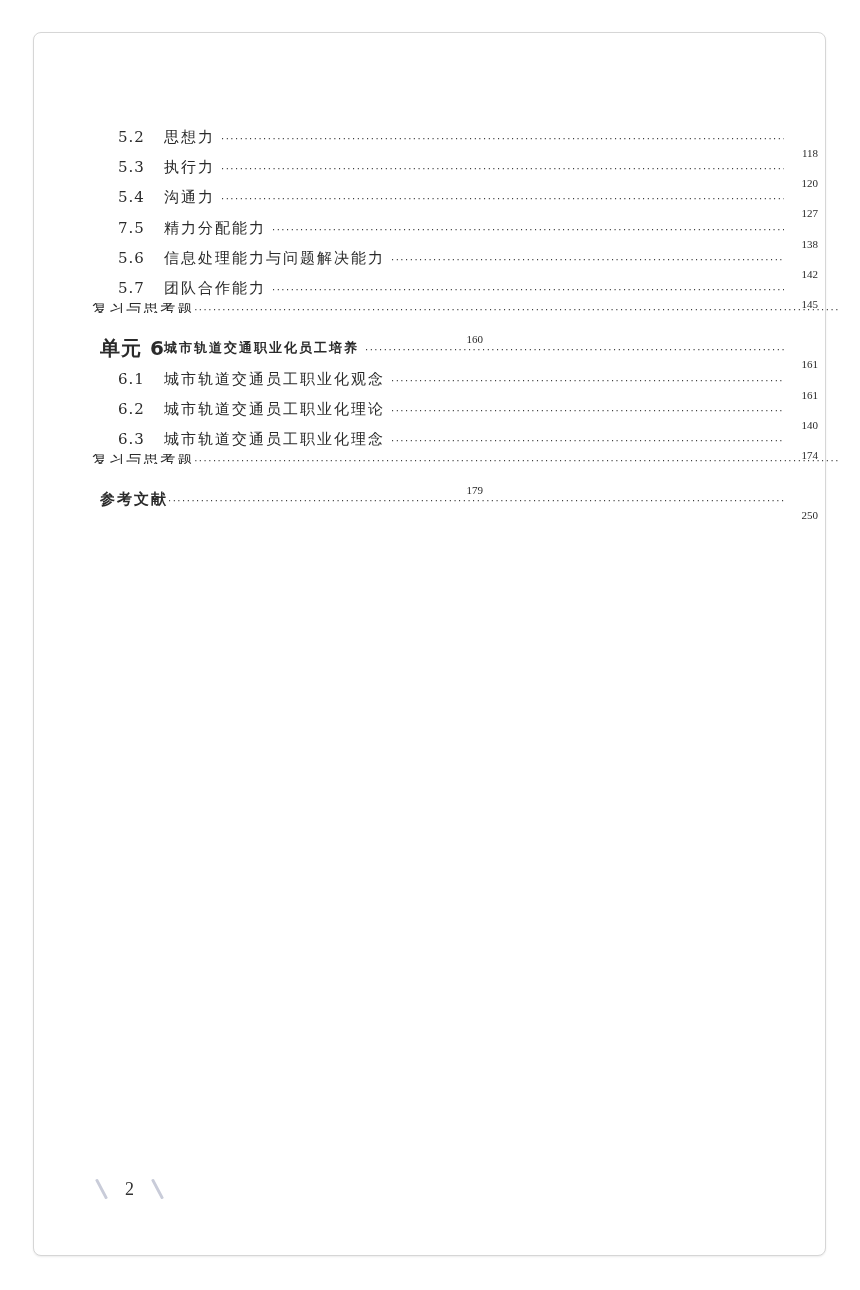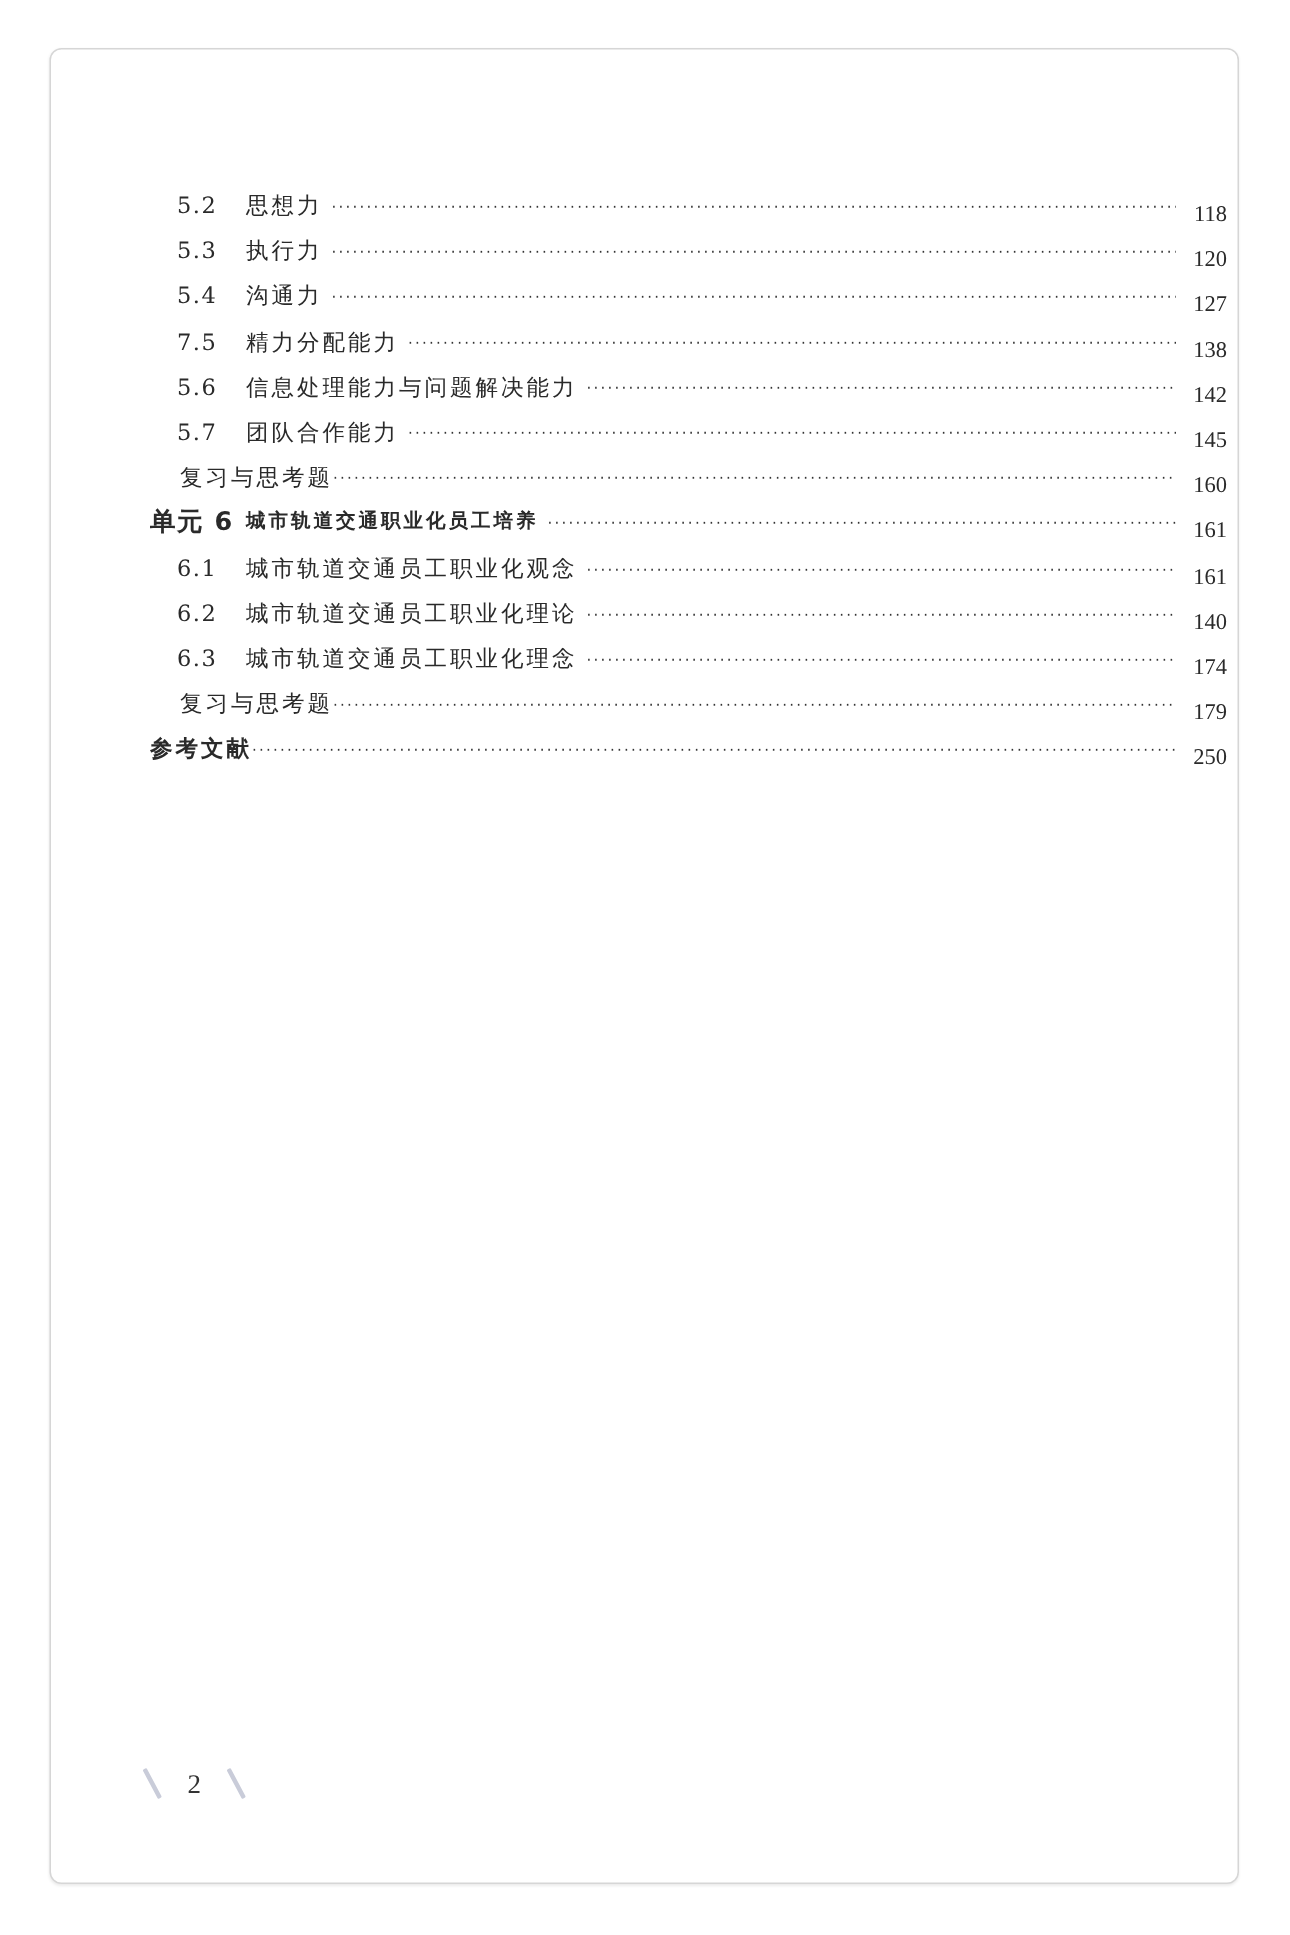--- a/index.html
+++ b/index.html
@@ -68,34 +68,34 @@
       font-family: "DejaVu Sans", sans-serif;
       font-size: 10px;
       position: relative;
       top: 2px;
     }
     .toc-row .page-num {
       flex: 0 0 auto;
       width: 28px;
       text-align: right;
       font-family: "Liberation Serif", serif;
-      font-size: 15px;
-      position: relative;
-      top: 6px;
+      font-size: 11px;
+      position: relative;
+      top: 16px;
     }
     .toc-row.section { padding-left: 18px; }
-    .toc-row.review { padding-left: 20px; }
+    .toc-row.review { padding-left: 20px; flex-direction: column; }
     .toc-row.review .leader { margin-left: 0; }
     .toc-row.unit { padding-left: 0; }
     .toc-row.unit .num {
       width: 64px;
       font-weight: bold;
       letter-spacing: 1px;
       font-family: "DejaVu Sans", sans-serif;
-      font-size: 17px;
+      font-size: 20px;
     }
     .toc-row.unit .title {
       font-weight: bold;
       font-family: "DejaVu Sans", sans-serif;
       font-size: 13px;
       letter-spacing: 2px;
     }
     .toc-row.refs .title {
       font-weight: bold;
       font-family: "DejaVu Sans", sans-serif;

